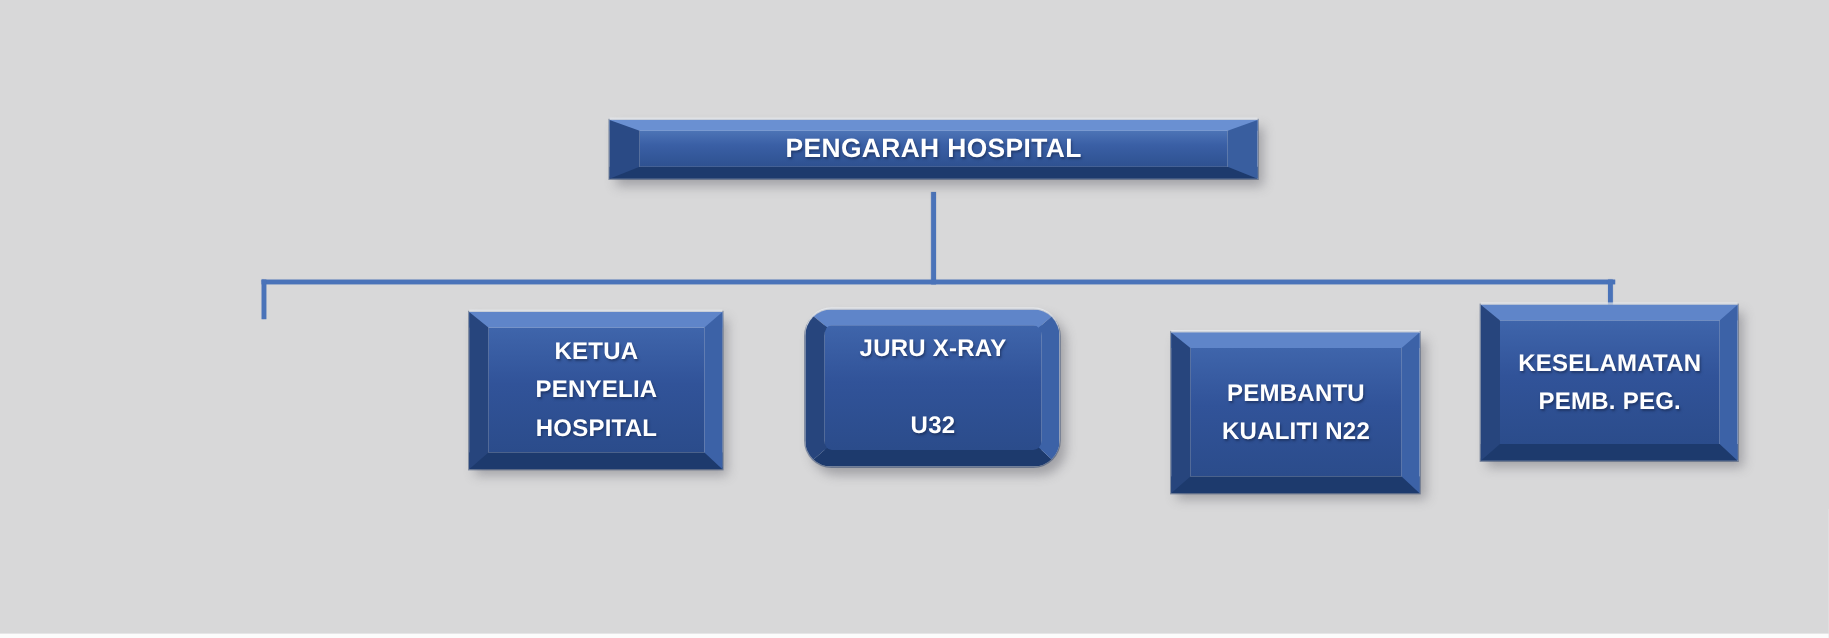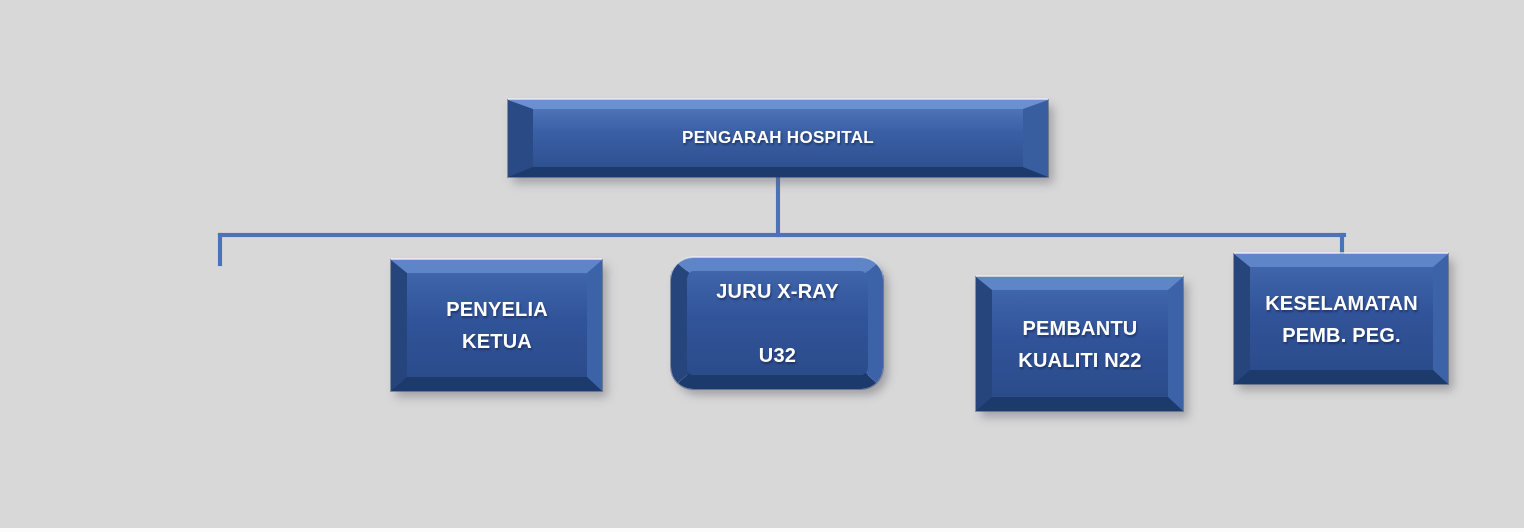--- a/index.html
+++ b/index.html
@@ -41,28 +41,28 @@
                 5px 6px 9px rgba(95,95,105,0.45);
     display: flex;
     align-items: center;
     justify-content: center;
     text-align: center;
     color: #ffffff;
     font-weight: 700;
     text-shadow: 1px 1.5px 2px rgba(15,28,60,0.5);
   }
   .node-root {
-    left: 508px; top: 100px; width: 540px; height: 77px;
+    left: 508px; top: 100px; width: 540px; height: 49px;
     border-width: 9px 25px 10px 25px;
     border-top-color:    #6a90d2;
     border-left-color:   #2a4a85;
     border-right-color:  #395e9f;
     border-bottom-color: #1d3a6d;
     background: linear-gradient(180deg, #4d74b6 0%, #3a5fa5 40%, #2e5190 100%);
-    font-size: 17px;
+    font-size: 22px;
     letter-spacing: 0.3px;
   }
   .node-child {
     border-width: 13px 15px 14px 16px;
     border-top-color:    #5f85c9;
     border-left-color:   #27457d;
     border-right-color:  #3c62a7;
     border-bottom-color: #1d3a6d;
     font-size: 20px;
     letter-spacing: 0.2px;
@@ -84,22 +84,23 @@
   <div class="connector conn-drop-l"></div>
   <div class="connector conn-drop-r"></div>
 
   <div class="node node-root">
     <div class="label">PENGARAH HOSPITAL</div>
   </div>
 
 
   <div class="node node-child c2">
     <div class="lines">
+        <div class="line">KETUA</div>
         <div class="line">PENYELIA</div>
-        <div class="line">KETUA</div>
+        <div class="line">HOSPITAL</div>
       </div>
   </div>
 
   <div class="node node-child c3">
     <div class="lines">
         <div class="line">JURU X-RAY</div>
         <div class="line">&nbsp;</div>
         <div class="line">U32</div>
       </div>
   </div>

